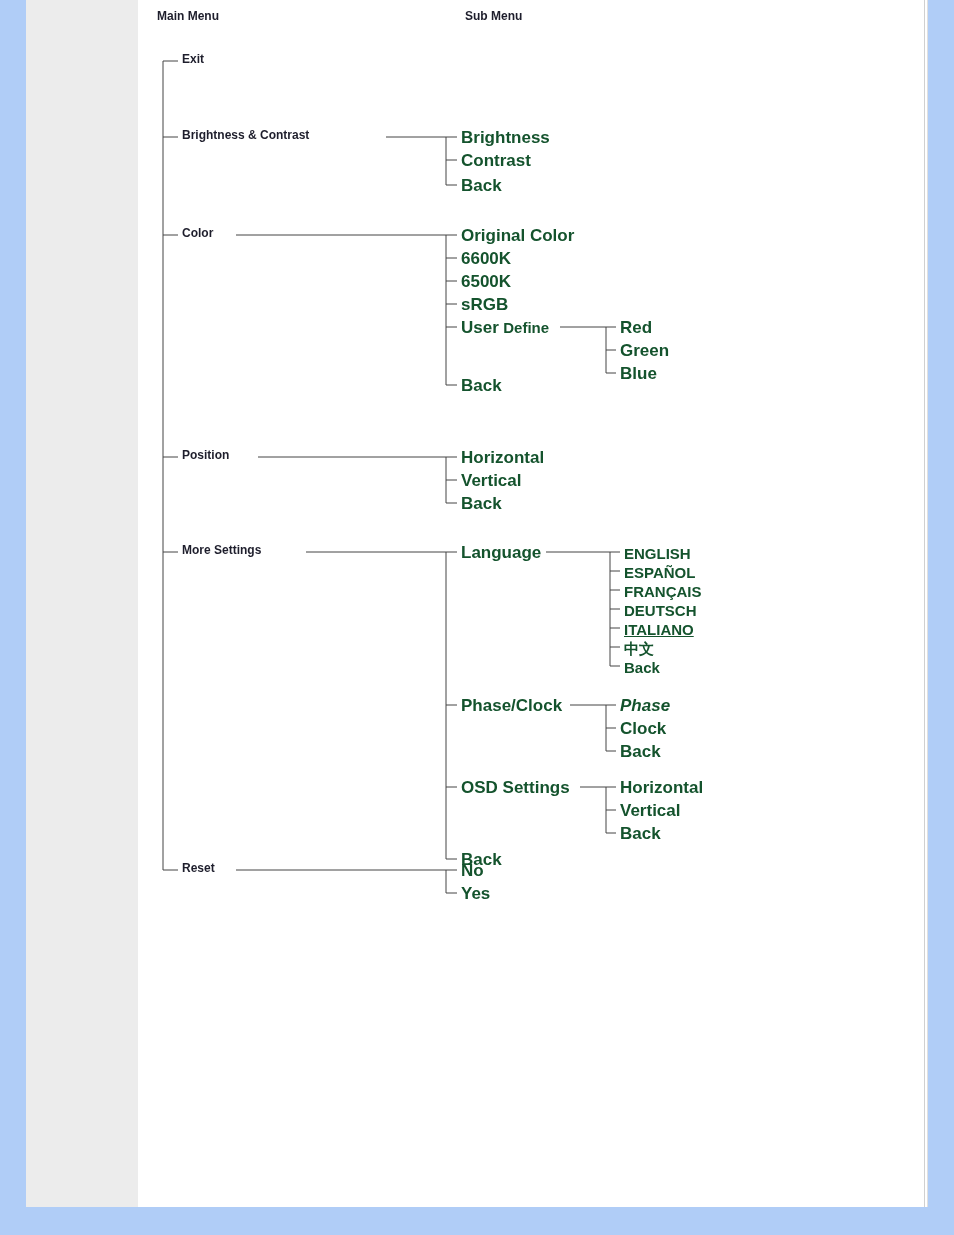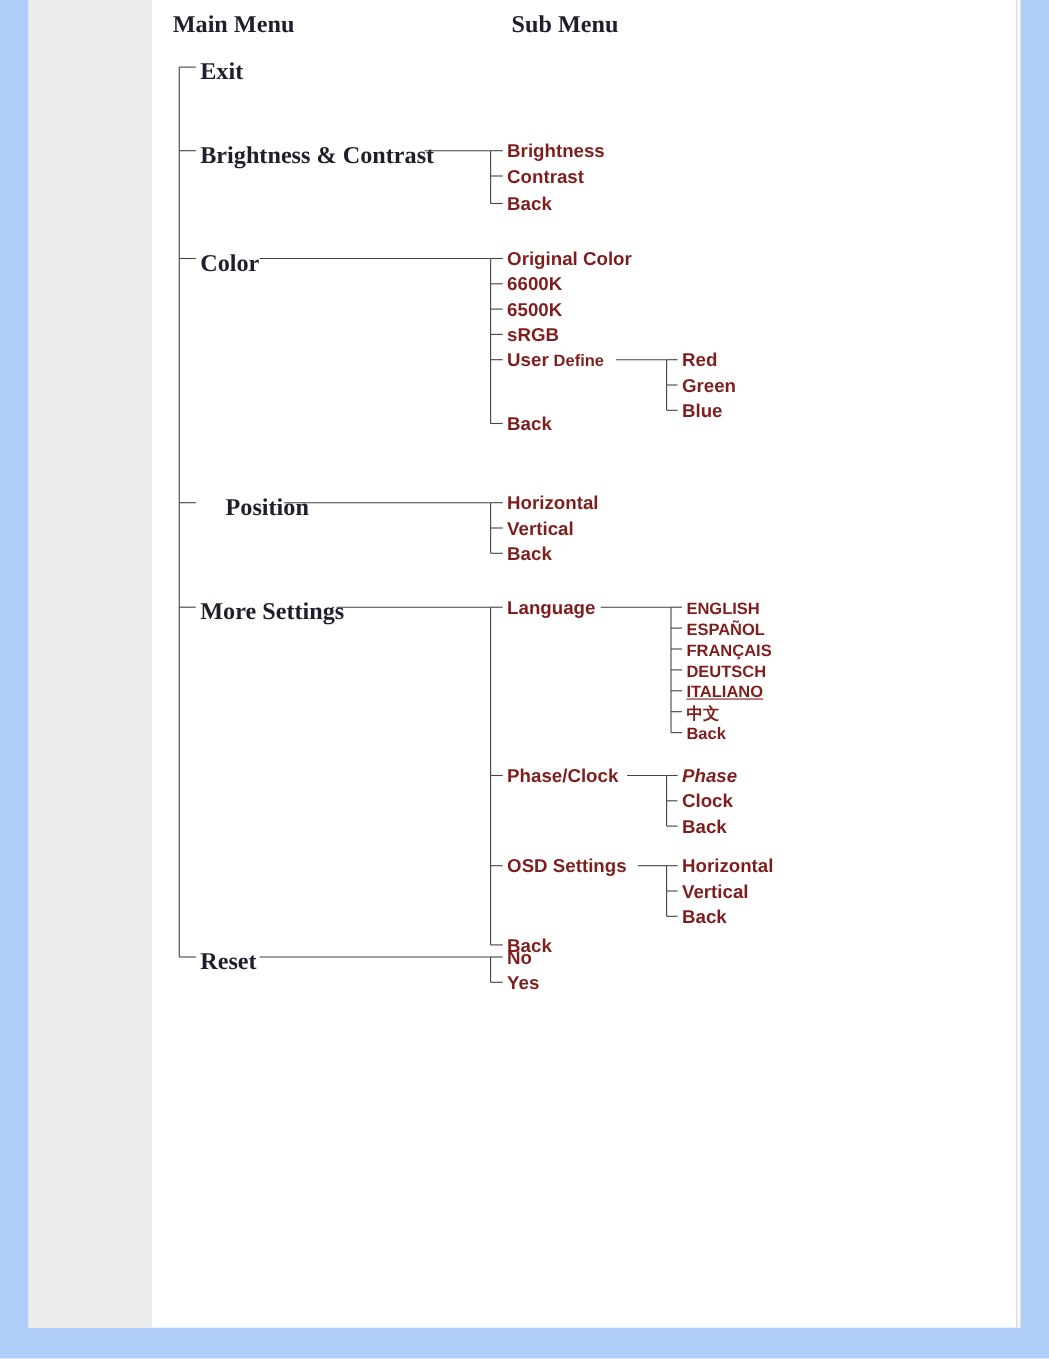--- a/index.html
+++ b/index.html
@@ -42,22 +42,22 @@
     width: 1px;
     height: 1207px;
     background: #e0e0e0;
   }
   .label {
     position: absolute;
     font-weight: bold;
     white-space: nowrap;
   }
   .black { color: #1e1e2c; }
-  .blue  { color: #7f1d1d; }
-  .f18 { font-size: 22px; font-family: Liberation Serif, serif; }
+  .blue  { color: #14532d; }
+  .f18 { font-size: 12px; }
   .f17 { font-size: 17px; }
   .f15 { font-size: 15px; }
   svg.connectors {
     position: absolute;
     left: 0; top: 0;
     width: 954px;
     height: 1235px;
     pointer-events: none;
   }
   svg.connectors line {
@@ -72,21 +72,21 @@
 <div class="gray-col"></div>
 <div class="rule-right"></div>
 <div class="rule-right2"></div>
 
 <span class="label black f18" style="left:157px; top:9px;">Main Menu</span>
 <span class="label black f18" style="left:465px; top:9px;">Sub Menu</span>
 
 <span class="label black f18" style="left:182px; top:52px;">Exit</span>
 <span class="label black f18" style="left:182px; top:128px;">Brightness &amp; Contrast</span>
 <span class="label black f18" style="left:182px; top:226px;">Color</span>
-<span class="label black f18" style="left:182px; top:448px;margin-left:23px;">Position</span>
+<span class="label black f18" style="left:182px; top:448px;">Position</span>
 <span class="label black f18" style="left:182px; top:543px;">More Settings</span>
 <span class="label black f18" style="left:182px; top:861px;">Reset</span>
 
 <span class="label blue f17" style="left:461px; top:128px;">Brightness</span>
 <span class="label blue f17" style="left:461px; top:151px;">Contrast</span>
 <span class="label blue f17" style="left:461px; top:176px;">Back</span>
 
 <span class="label blue f17" style="left:461px; top:226px;">Original Color</span>
 <span class="label blue f17" style="left:461px; top:249px;">6600K</span>
 <span class="label blue f17" style="left:461px; top:272px;">6500K</span>

